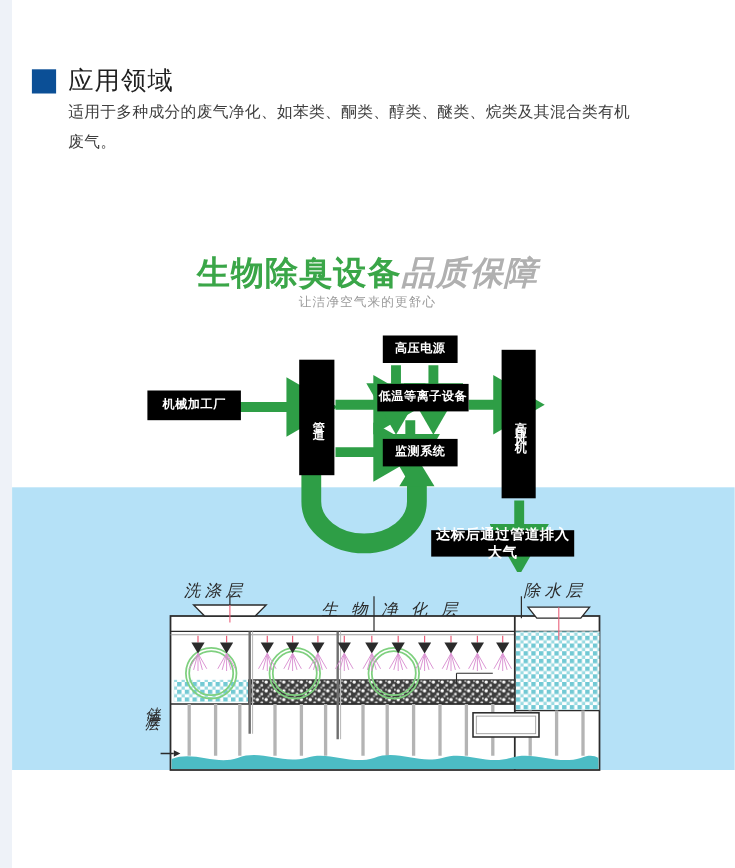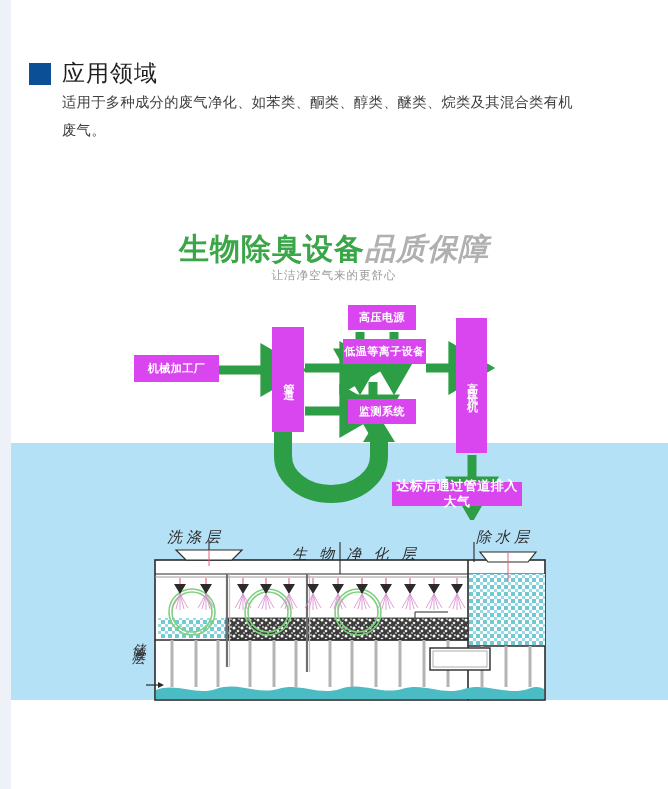--- a/index.html
+++ b/index.html
@@ -59,21 +59,21 @@
   }
   .fig-title .t-green{color:#3aa648;}
   .fig-title .t-gray{color:#b0b0b0;font-style:italic;}
   .fig-title .line2{
     font-size:11.5px;color:#9a9a9a;line-height:18px;letter-spacing:1px;
   }
 
   
   .flow{position:absolute;left:0;top:78px;width:668px;height:210px;}
   .node{
-    position:absolute;background:#d946ef;color:#ffffff;
+    position:absolute;background:#000000;color:#ffffff;
     font-size:11px;font-weight:bold;line-height:1.25;
     display:flex;align-items:center;justify-content:center;
     text-align:center;letter-spacing:.5px;
     box-sizing:border-box;
   }
   .node.vert{
     writing-mode:vertical-rl;text-orientation:upright;letter-spacing:6px;
   }
   
   .flow-svg{position:absolute;left:0;top:0;width:668px;height:210px;}
@@ -151,21 +151,21 @@
     </div>
 
     <div class="node vert" style="left:272px;top:17px;width:32px;height:105px;">
       <span>管道</span>
     </div>
 
     <div class="node" style="left:348px;top:-5px;width:68px;height:25px;">
       <span>高压电源</span>
     </div>
 
-    <div class="node" style="left:343px;top:29px;width:83px;height:25px;">
+    <div class="node" style="left:343px;top:39px;width:83px;height:25px;">
       <span>低温等离子设备</span>
     </div>
 
     <div class="node" style="left:348px;top:89px;width:68px;height:25px;">
       <span>监测系统</span>
     </div>
 
     <div class="node vert" style="left:456px;top:8px;width:31px;height:135px;">
       <span>高压风机</span>
     </div>

